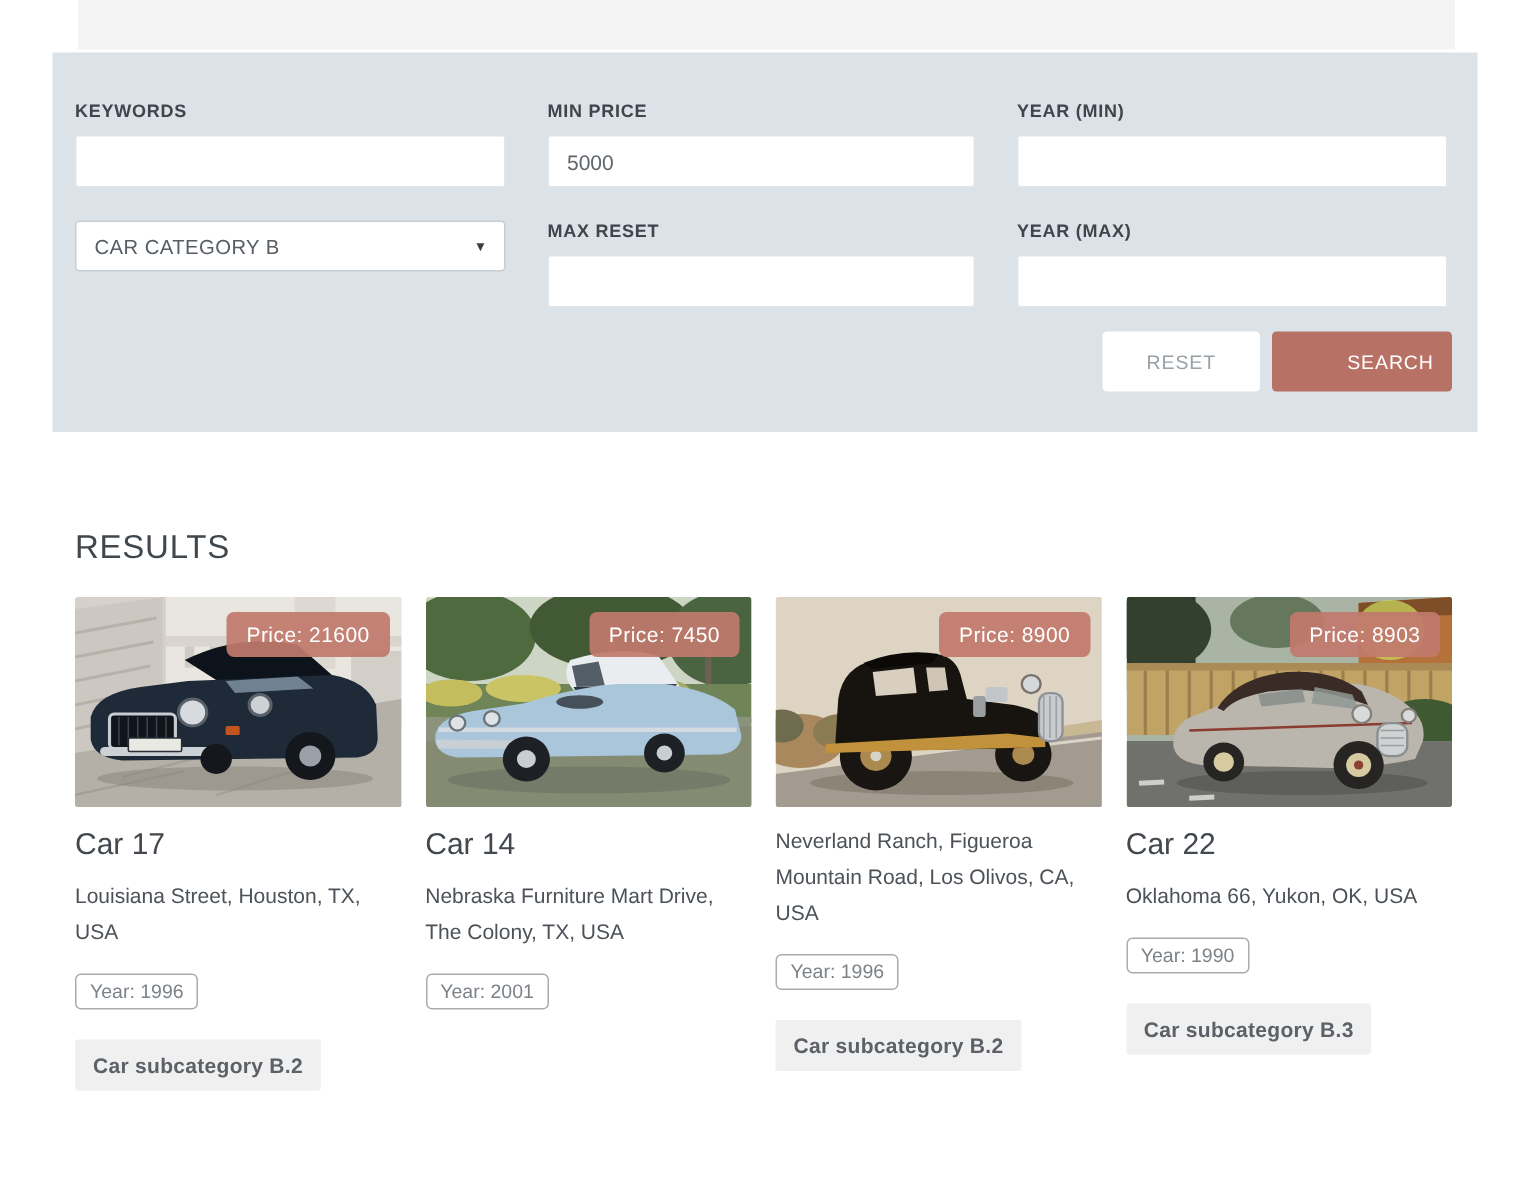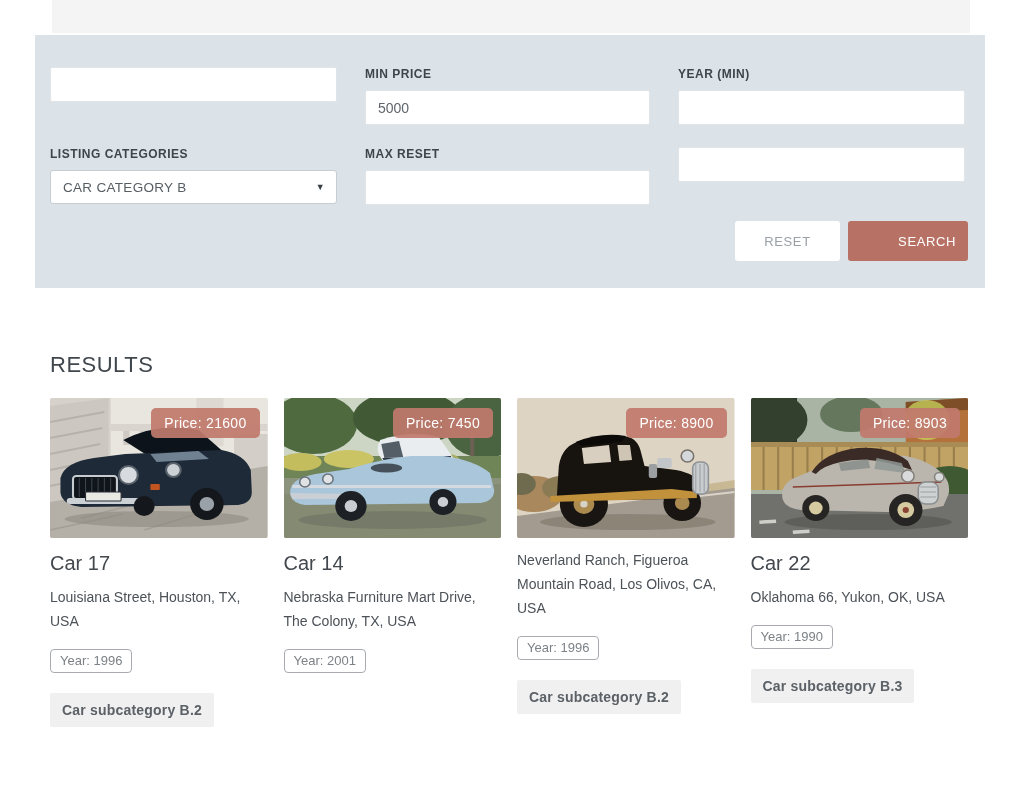--- a/index.html
+++ b/index.html
@@ -154,43 +154,44 @@
   }
 </style>
 </head>
 <body>
 
 <div class="top-strip"></div>
 
 <section class="filter-panel">
   <div class="filter-grid">
     <div class="field">
+      <label class="field-label">KEYWORDS</label>
       <input class="text-input" type="text" value="" style="">
     </div>
     <div class="field">
       <label class="field-label">MIN PRICE</label>
       <input class="text-input" type="text" value="5000" style="">
     </div>
     <div class="field">
       <label class="field-label">YEAR (MIN)</label>
       <input class="text-input" type="text" value="" style="">
     </div>
 
     <div class="field">
-      <label class="field-label">LISTING CATEGORIES</label>
       <div class="select-box">
         <span>CAR CATEGORY B</span>
         <span class="select-caret">▼</span>
       </div>
     </div>
     <div class="field">
       <label class="field-label">MAX RESET</label>
       <input class="text-input" type="text" value="" style="">
     </div>
     <div class="field">
+      <label class="field-label">YEAR (MAX)</label>
       <input class="text-input" type="text" value="" style="">
     </div>
   </div>
 
   <div class="actions-row">
     <button class="btn btn-reset">RESET</button>
     <button class="btn btn-search">SEARCH</button>
   </div>
 </section>
 

